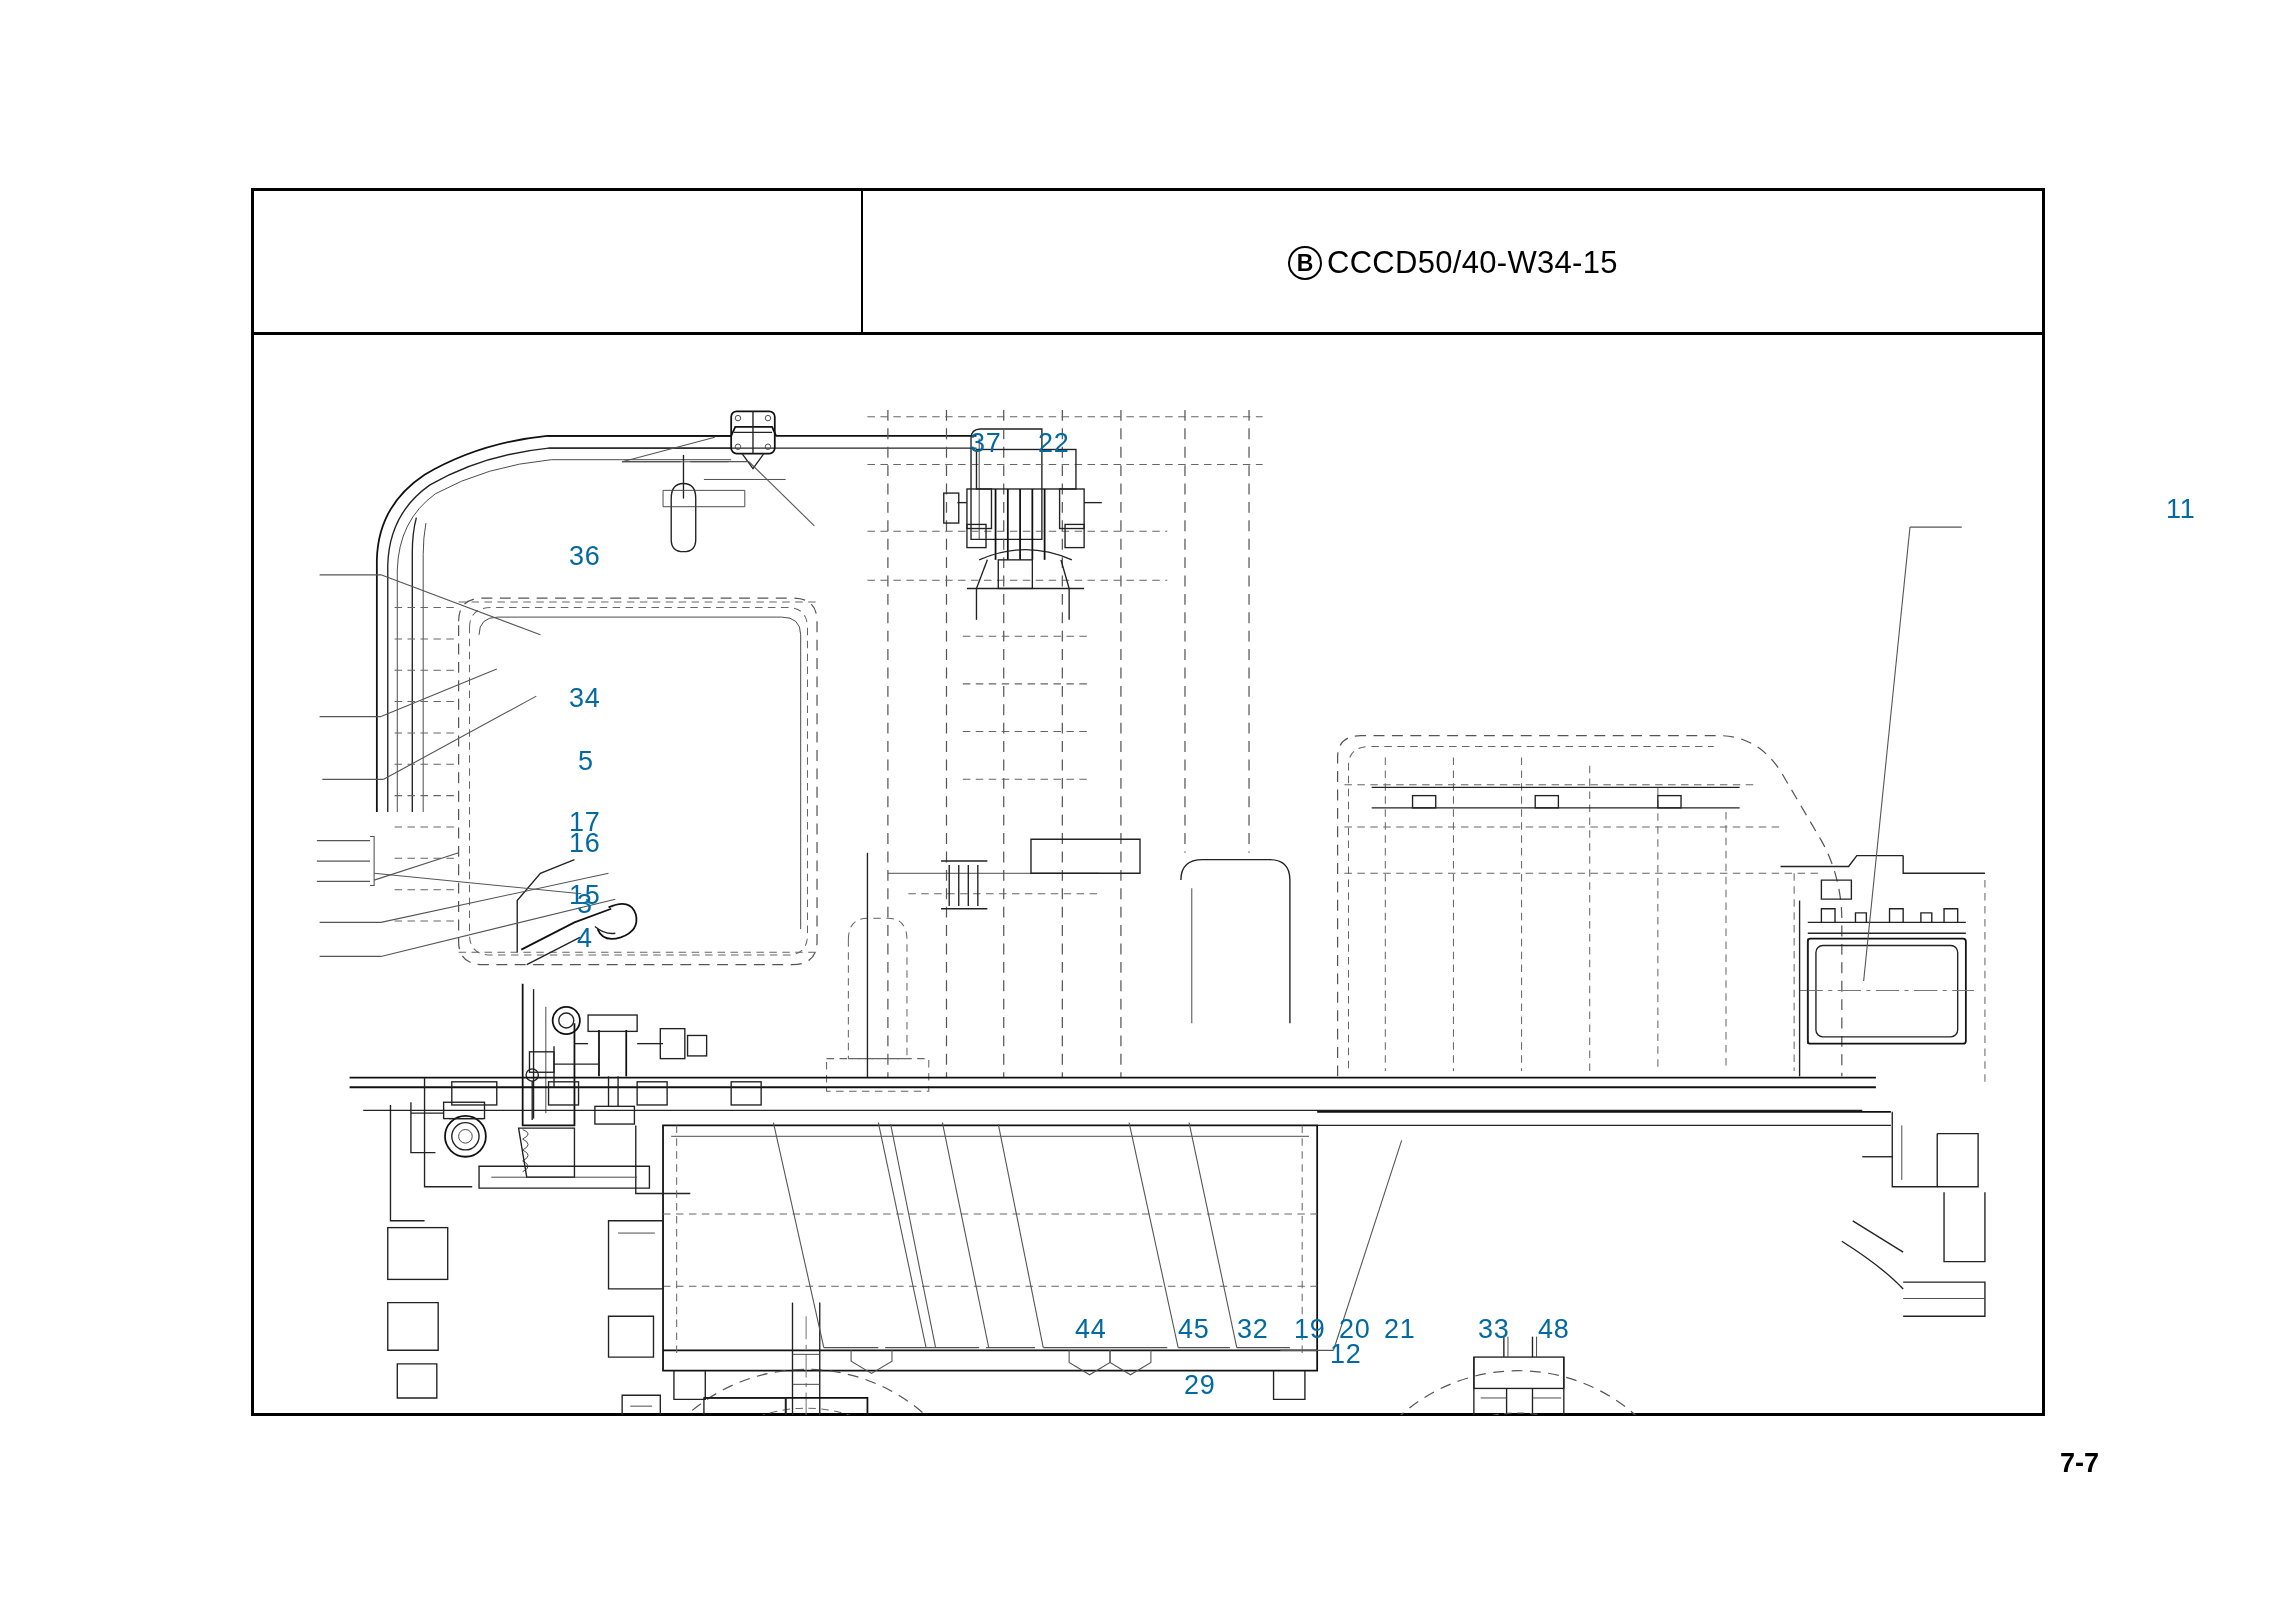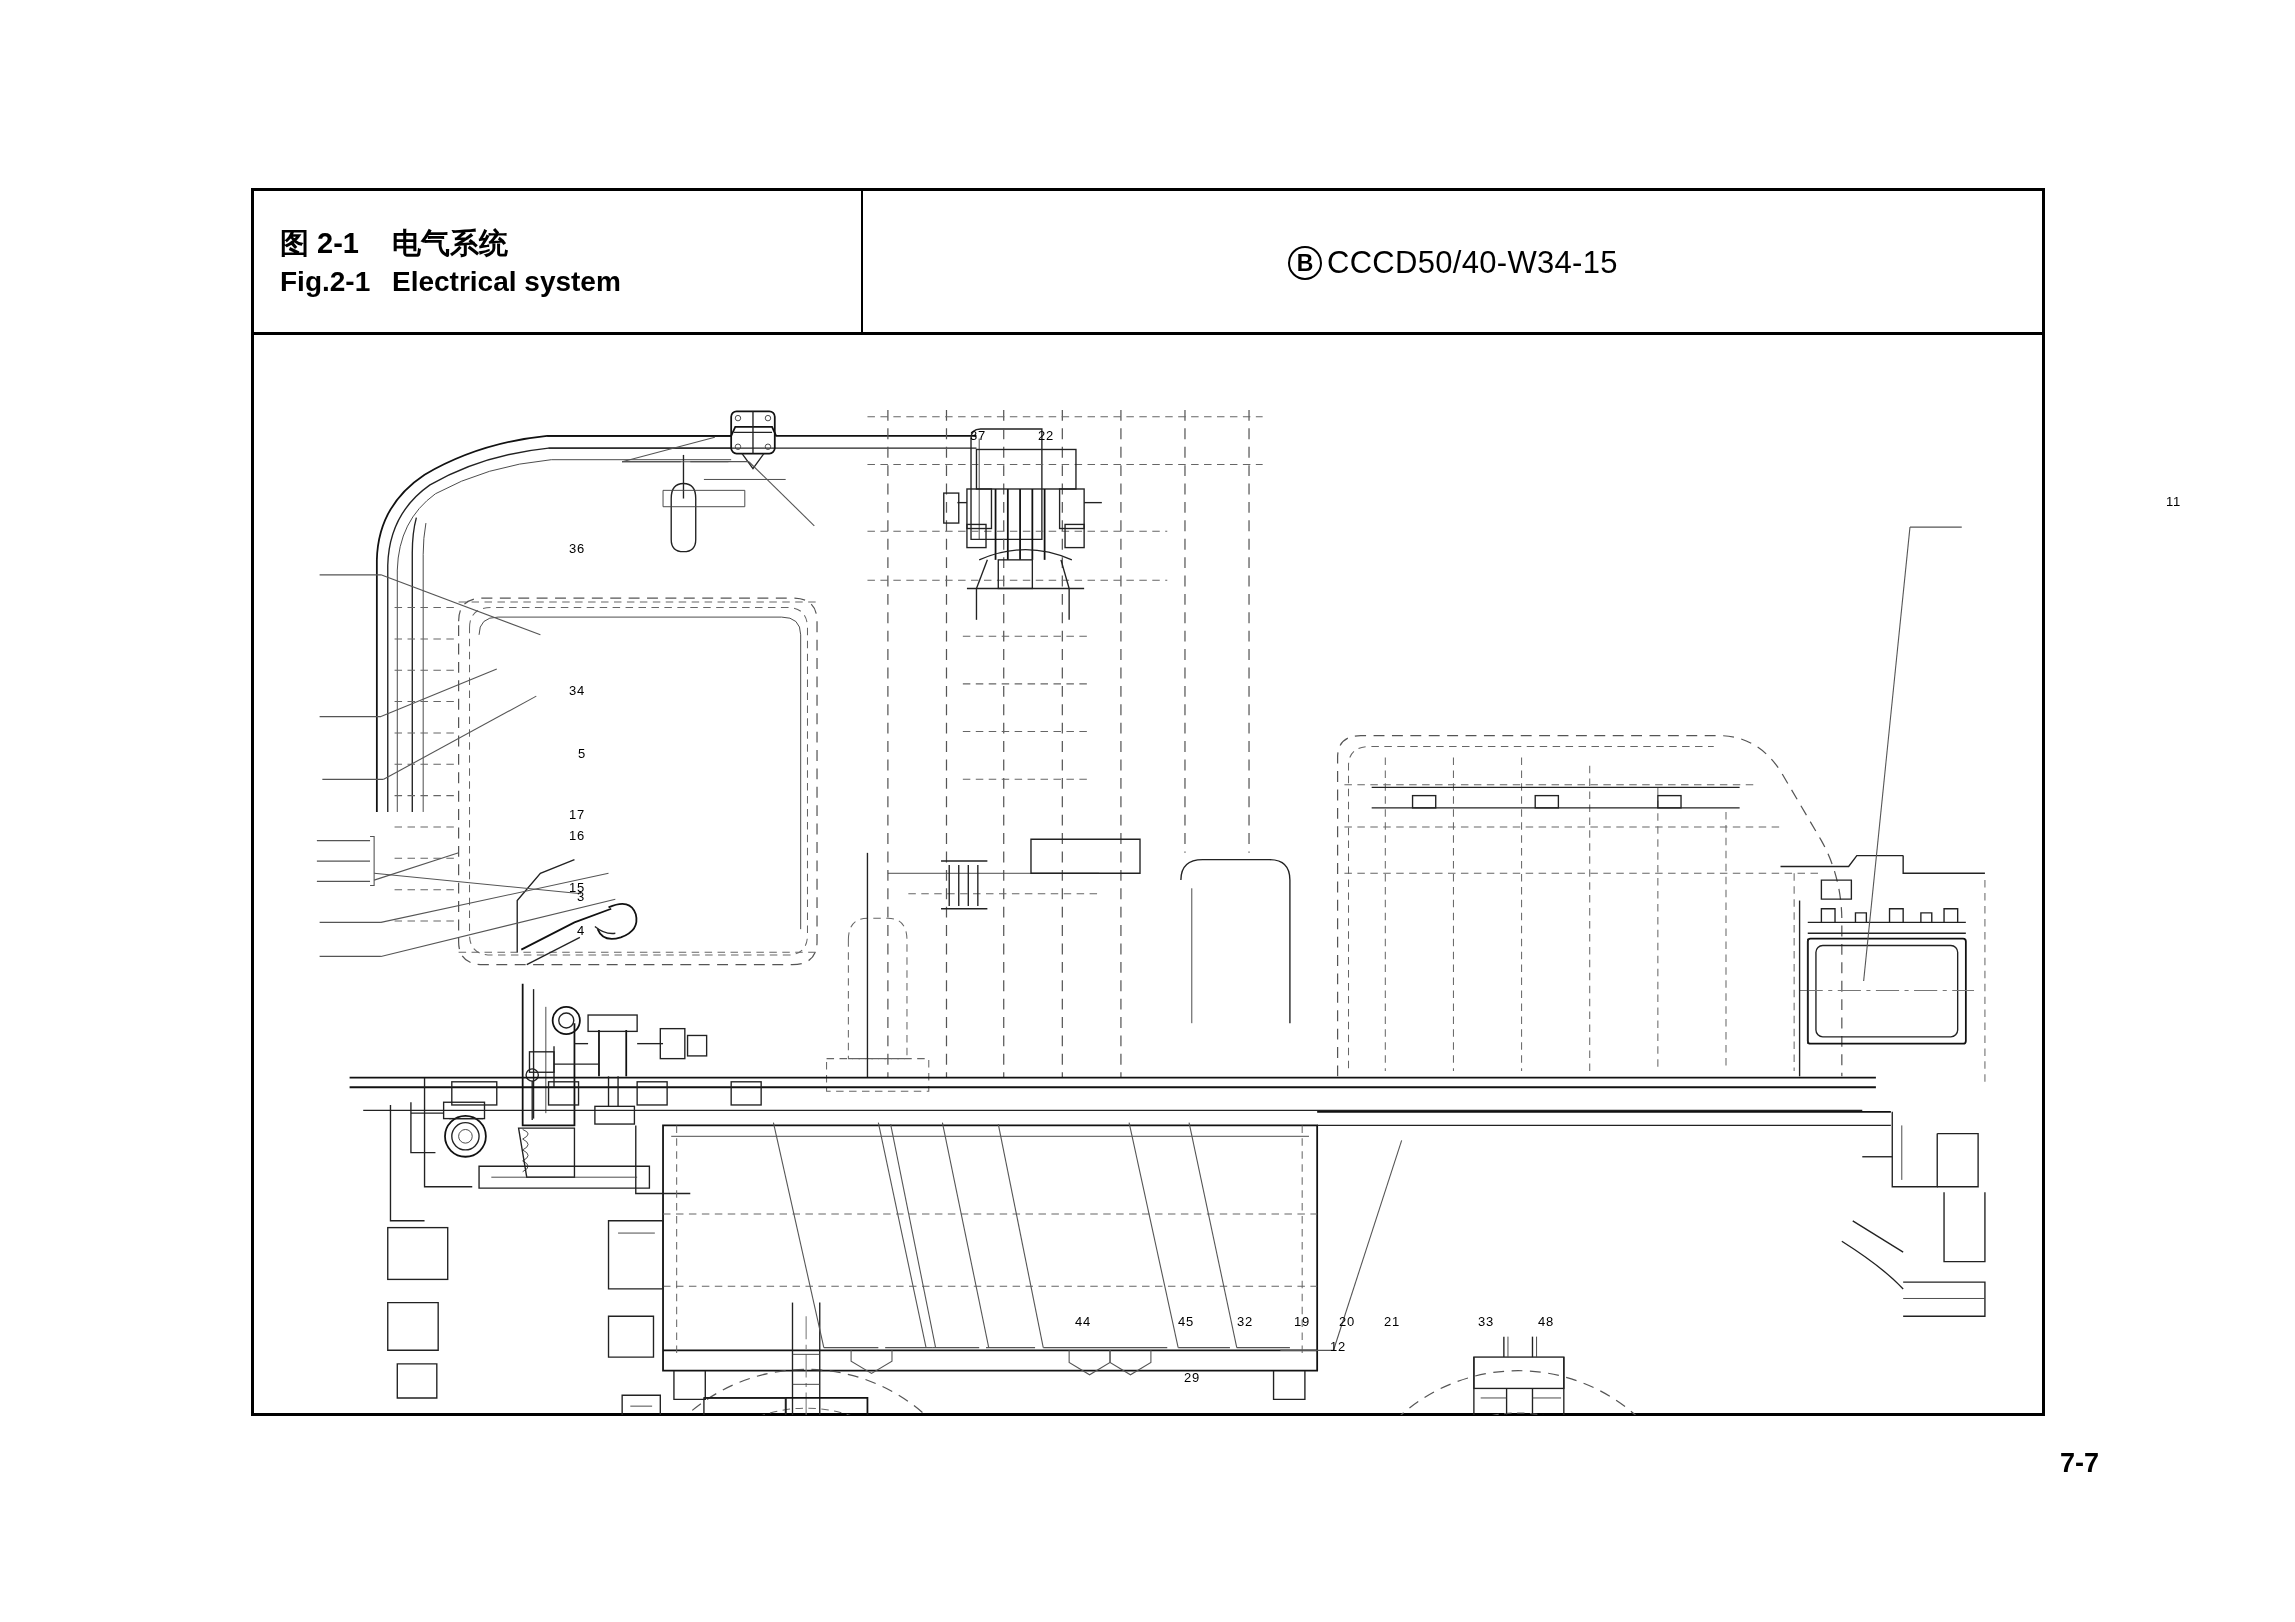--- a/index.html
+++ b/index.html
@@ -27,46 +27,36 @@
   .model-text{display:flex;align-items:center;font-size:31px;letter-spacing:0.3px;white-space:nowrap;}
   .circ-b{display:inline-flex;align-items:center;justify-content:center;
           width:30px;height:30px;border:2px solid #000;border-radius:50%;
           font-size:23px;font-weight:600;margin-right:4.8px;line-height:1;}
 
   
   .canvas{position:absolute;left:0;top:144px;width:100%;height:1080px;overflow:hidden;}
   .canvas svg{display:block;width:1787px;height:1080px;}
 
   
-  .callout{position:absolute;font-size:13px;font-family:"Liberation Sans",sans-serif;
-           color:#000000;letter-spacing:0.7px;white-space:nowrap;}
+  .callout{position:absolute;font-size:27px;font-family:"Liberation Sans",sans-serif;
+           color:#0369a1;letter-spacing:0.7px;white-space:nowrap;}
 
   
   .pageno{position:absolute;right:196px;top:1448px;font-size:27px;font-weight:bold;}
 </style>
 </head>
 <body>
 
 <div class="page">
 
   <div class="frame">
 
     <div class="header">
       <div class="header-divider"></div>
 
-      <div class="title-block">
-        <div class="title-row">
-          <span class="t-cn t-lbl">图 2-1</span>
-          <span class="t-cn">电气系统</span>
-        </div>
-        <div class="title-row">
-          <span class="t-en t-lbl">Fig.2-1</span>
-          <span class="t-en">Electrical system</span>
-        </div>
-      </div>
 
       <div class="model-block">
         <div class="model-text">
           <span class="circ-b">B</span>
           <span>CCCD50/40-W34-15</span>
         </div>
       </div>
     </div>
 
     <div class="canvas">

